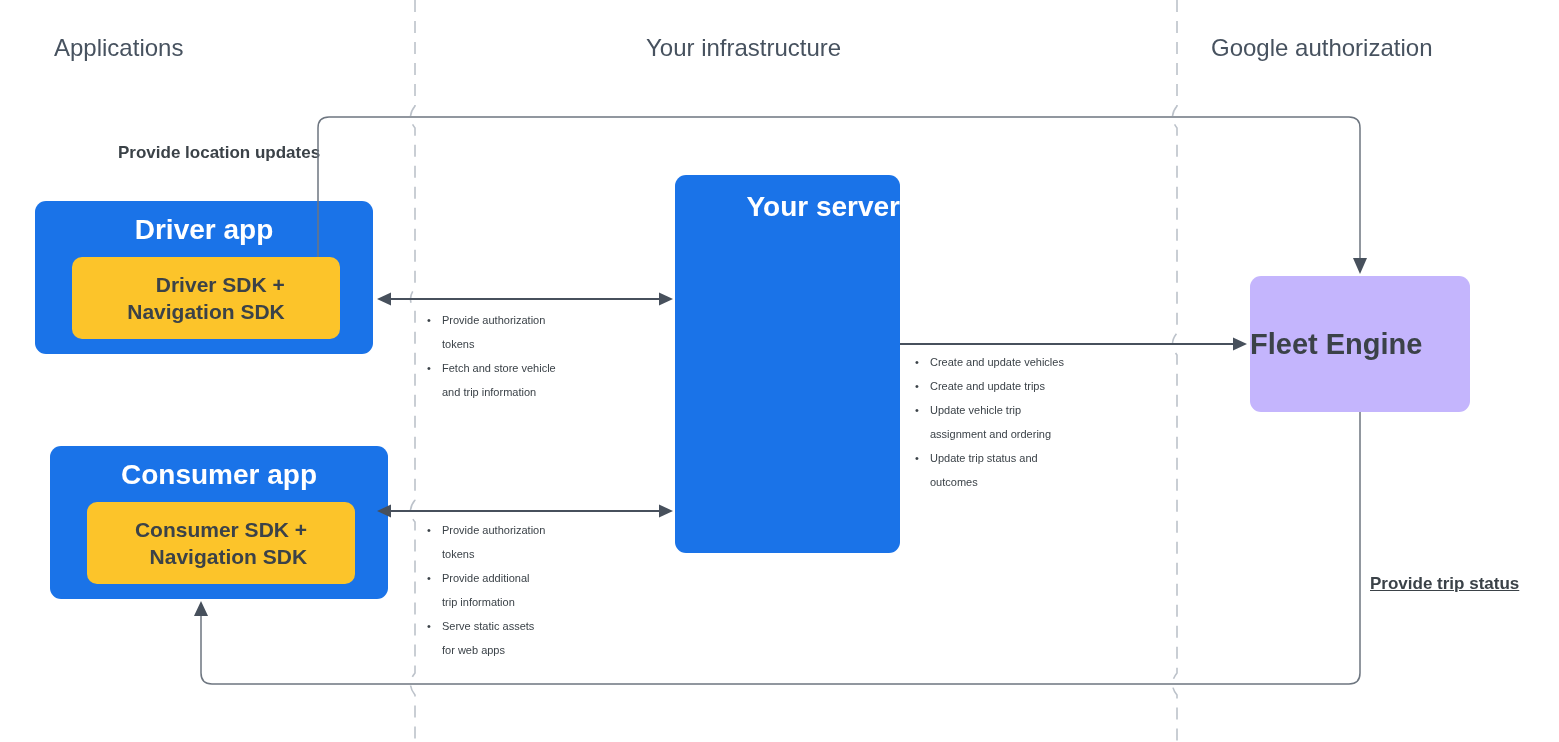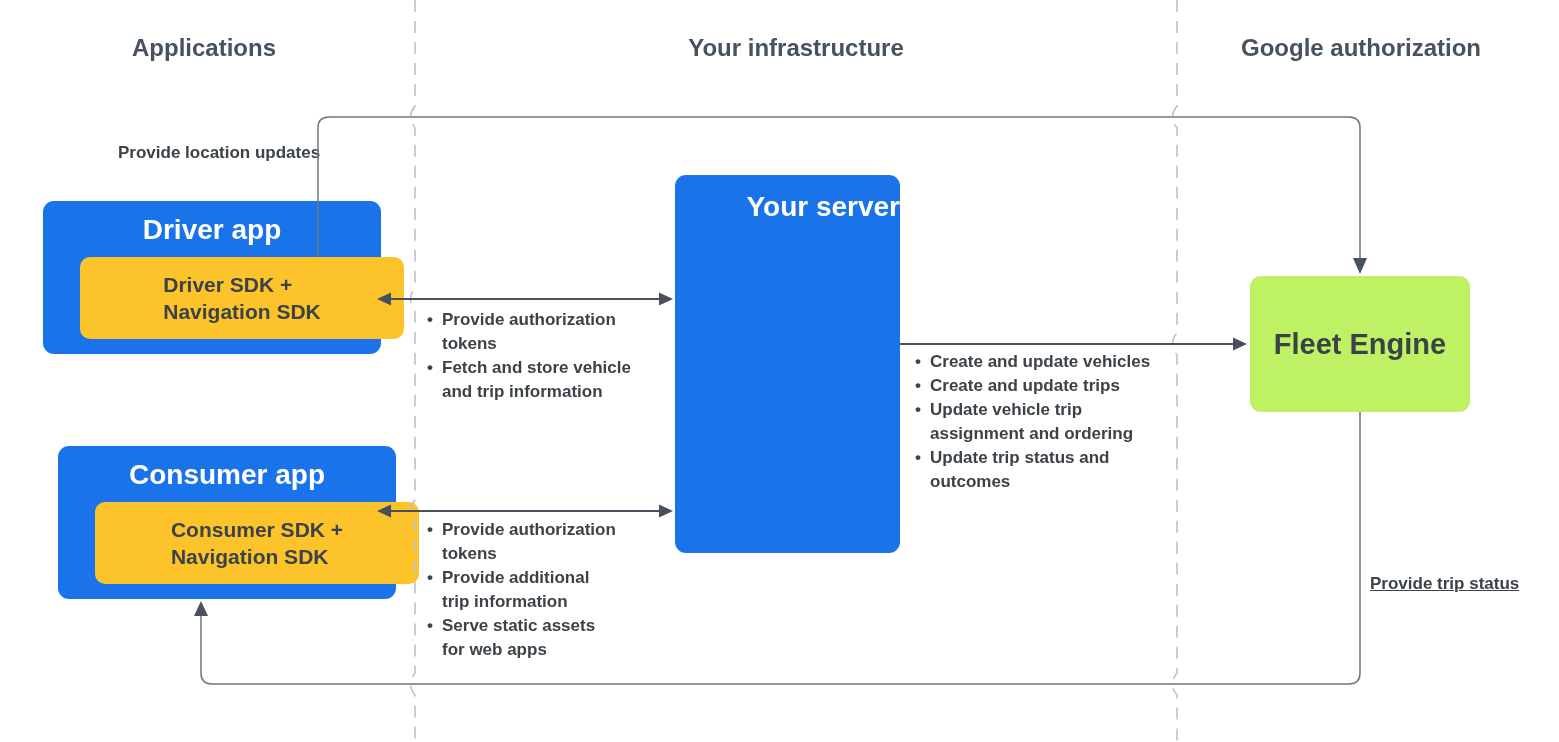--- a/index.html
+++ b/index.html
@@ -12,87 +12,84 @@
     height: 742px;
     background: #ffffff;
     overflow: hidden;
   }
 
   
   .lane-header {
     position: absolute;
     top: 34px;
     width: 300px;
-    text-align: center;
     font-size: 24px;
-    font-weight: 700;
+    font-weight: 400;
     color: #47525F;
     line-height: 28px;
   }
   #hdr-apps   { left: 54px; }
   #hdr-yours  { left: 646px; }
   #hdr-google { left: 1211px; }
 
   
   .app-box {
     position: absolute;
     width: 338px;
     height: 153px;
     background: #1A73E8;
     border-radius: 11px;
-    margin-left: 8px;
   }
   #driver-app   { left: 35px; top: 201px; }
   #consumer-app { left: 50px; top: 446px; padding-left: 18px; }
 
   .app-title {
     position: absolute;
     top: 13px; left: 0; right: 0;
     text-align: center;
     color: #ffffff;
     font-size: 28px;
     font-weight: 700;
     line-height: 32px;
   }
 
   .sdk-box {
     position: absolute;
     left: 37px; top: 56px;
-    width: 324px; height: 82px;
+    width: 268px; height: 82px;
     background: #FCC42A;
     border-radius: 10px;
     display: flex;
     align-items: center;
     justify-content: center;
-    text-align: left;
+    text-align: right;
     white-space: pre-line;
     color: #3B4248;
     font-size: 21px;
     font-weight: 700;
     line-height: 27px;
   }
 
   #your-server {
     position: absolute;
     left: 675px; top: 175px;
     width: 225px; height: 378px;
     background: #1A73E8;
     border-radius: 11px;
   }
   #your-server .app-title { top: 16px; text-align: right; }
 
   #fleet-engine {
     position: absolute;
     left: 1250px; top: 276px;
     width: 220px; height: 136px;
-    background: #bef264;
+    background: #c4b5fd;
     border-radius: 11px;
     display: flex;
     align-items: center;
-    justify-content: center;
     color: #3B4248;
     font-size: 29px;
     font-weight: 700;
   }
 
   
   .edge-label {
     position: absolute;
     font-size: 17px;
     font-weight: 700;
@@ -102,22 +99,22 @@
     margin-top: 48px;
   }
   #lbl-location { left: 118px;  top: 95px; }
   #lbl-tripstatus { left: 1370px; top: 526px; text-decoration: underline; }
 
   
   .edge-list {
     position: absolute;
     list-style: none;
     color: #3B4248;
-    font-size: 17px;
-    font-weight: 700;
+    font-size: 11px;
+    font-weight: 400;
     line-height: 24px;
   }
   .edge-list li {
     position: relative;
     padding-left: 15px;
     white-space: pre-line;
   }
   .edge-list li::before {
     content: "\2022";
     position: absolute;

